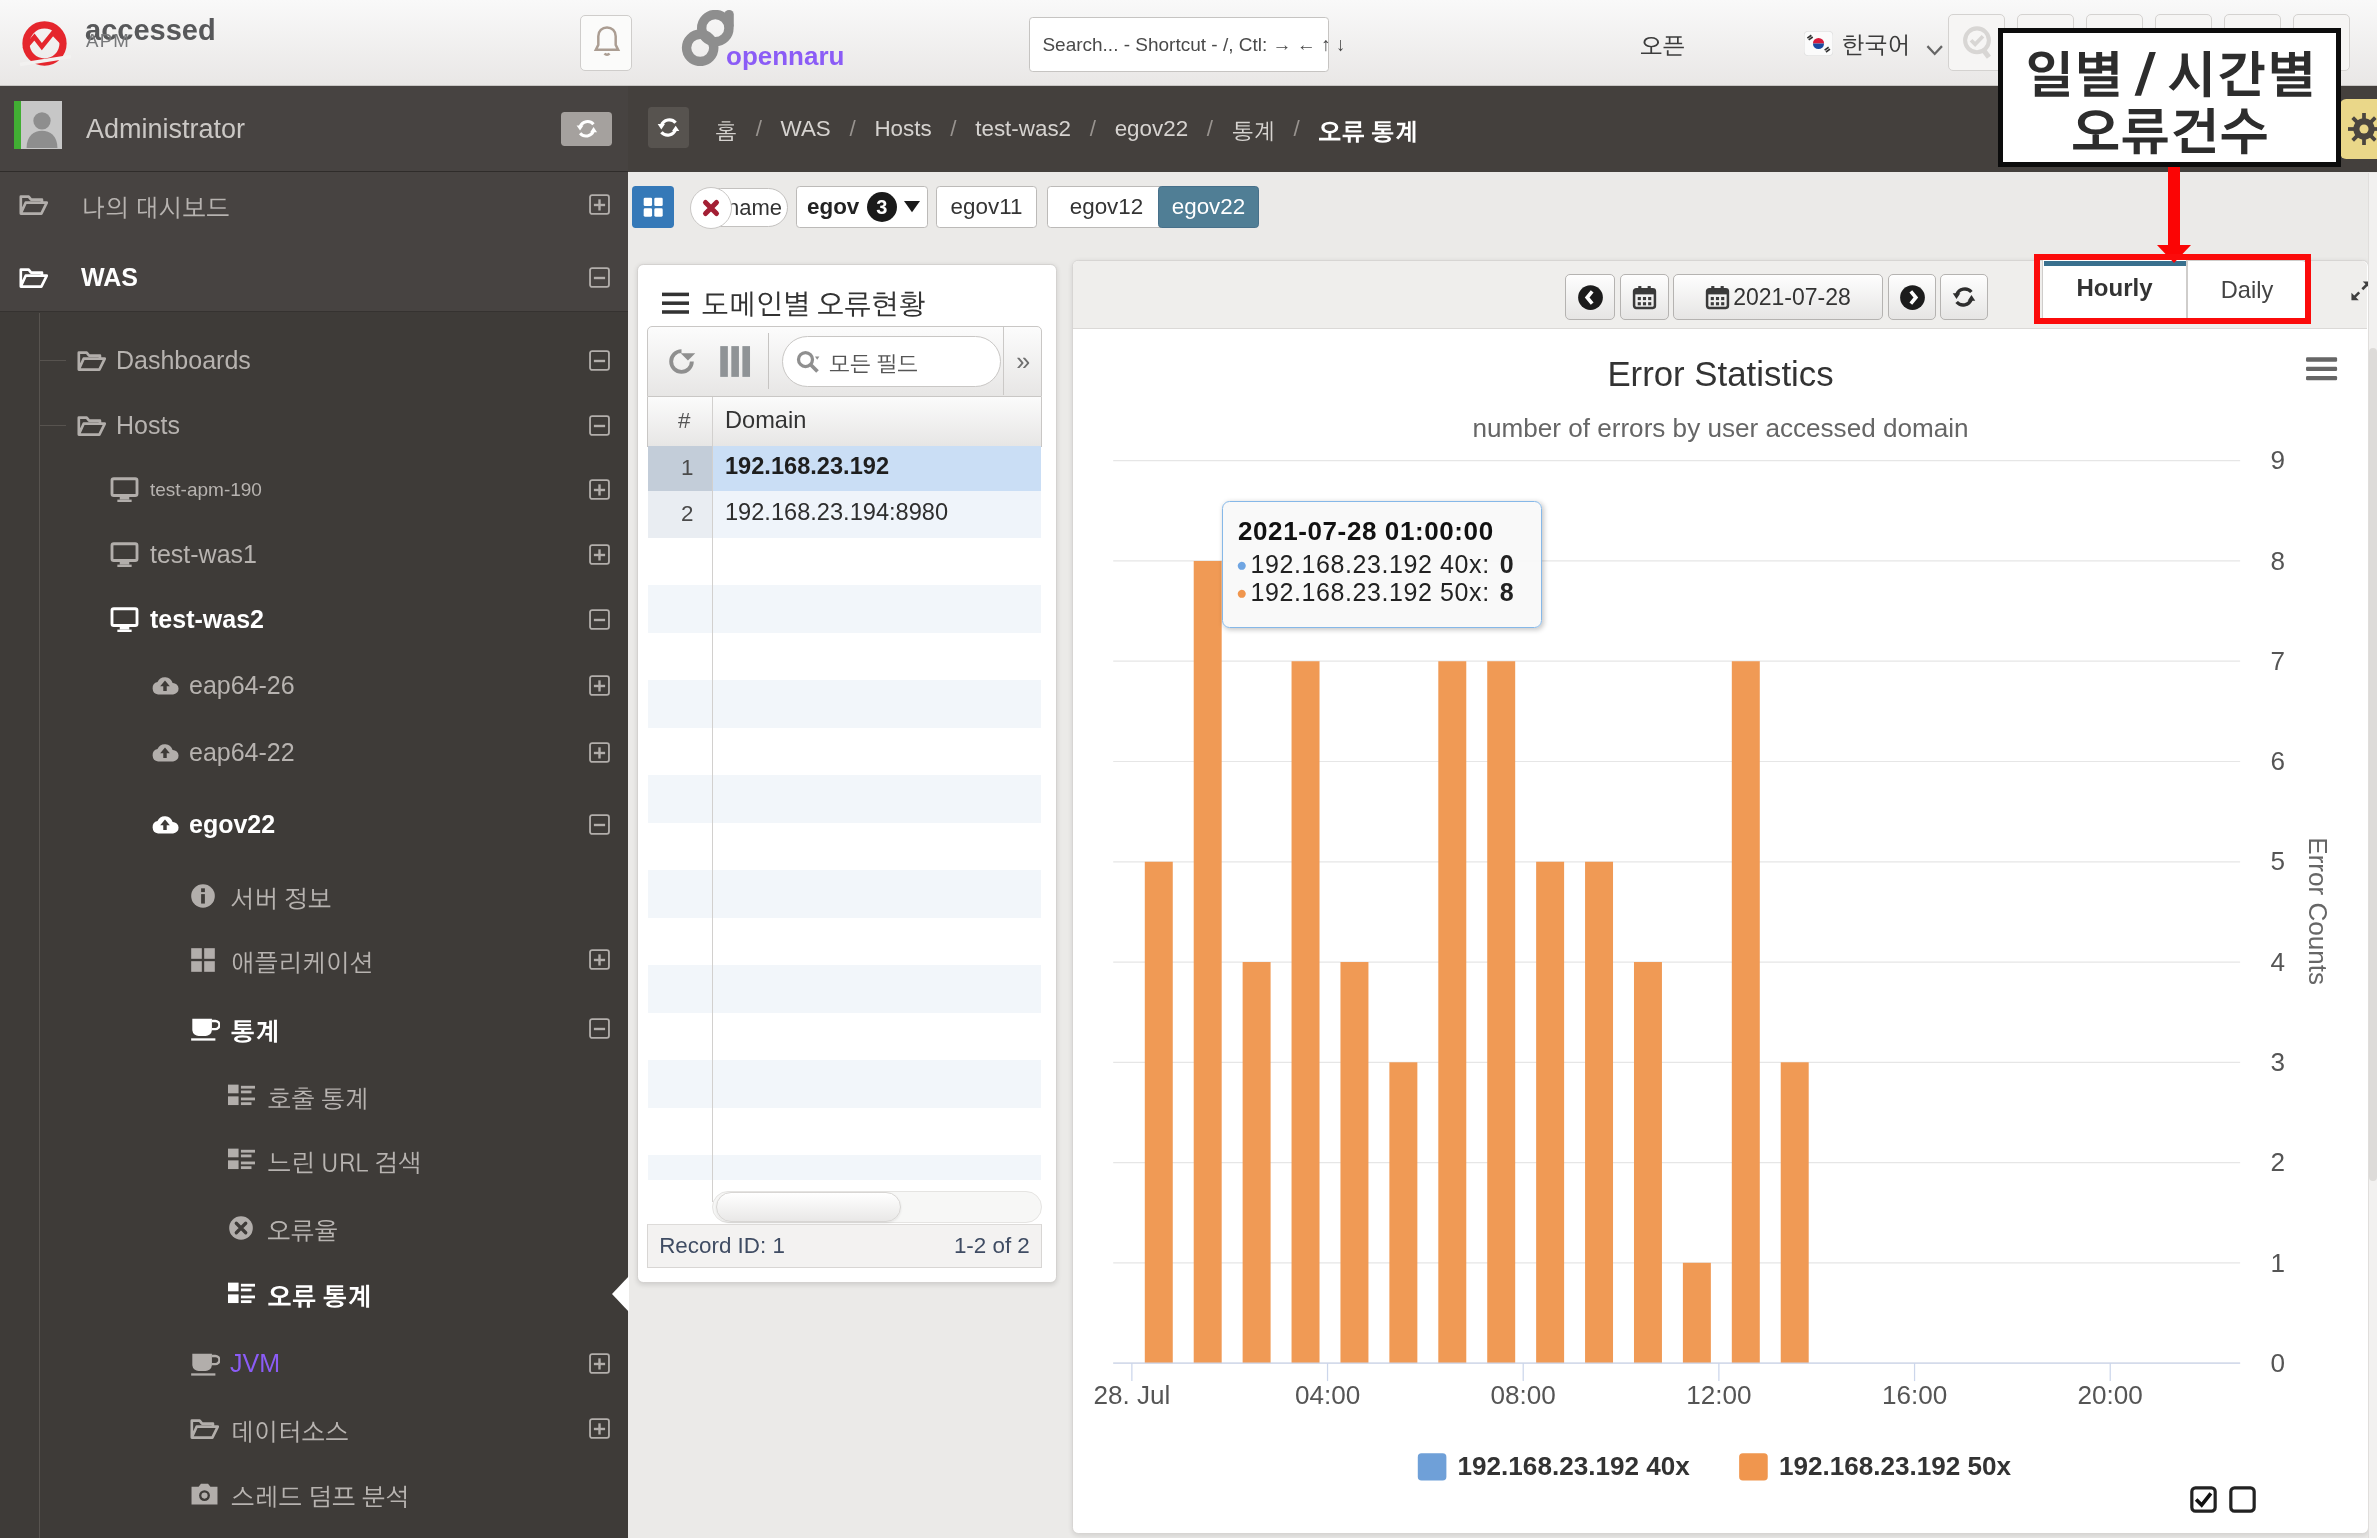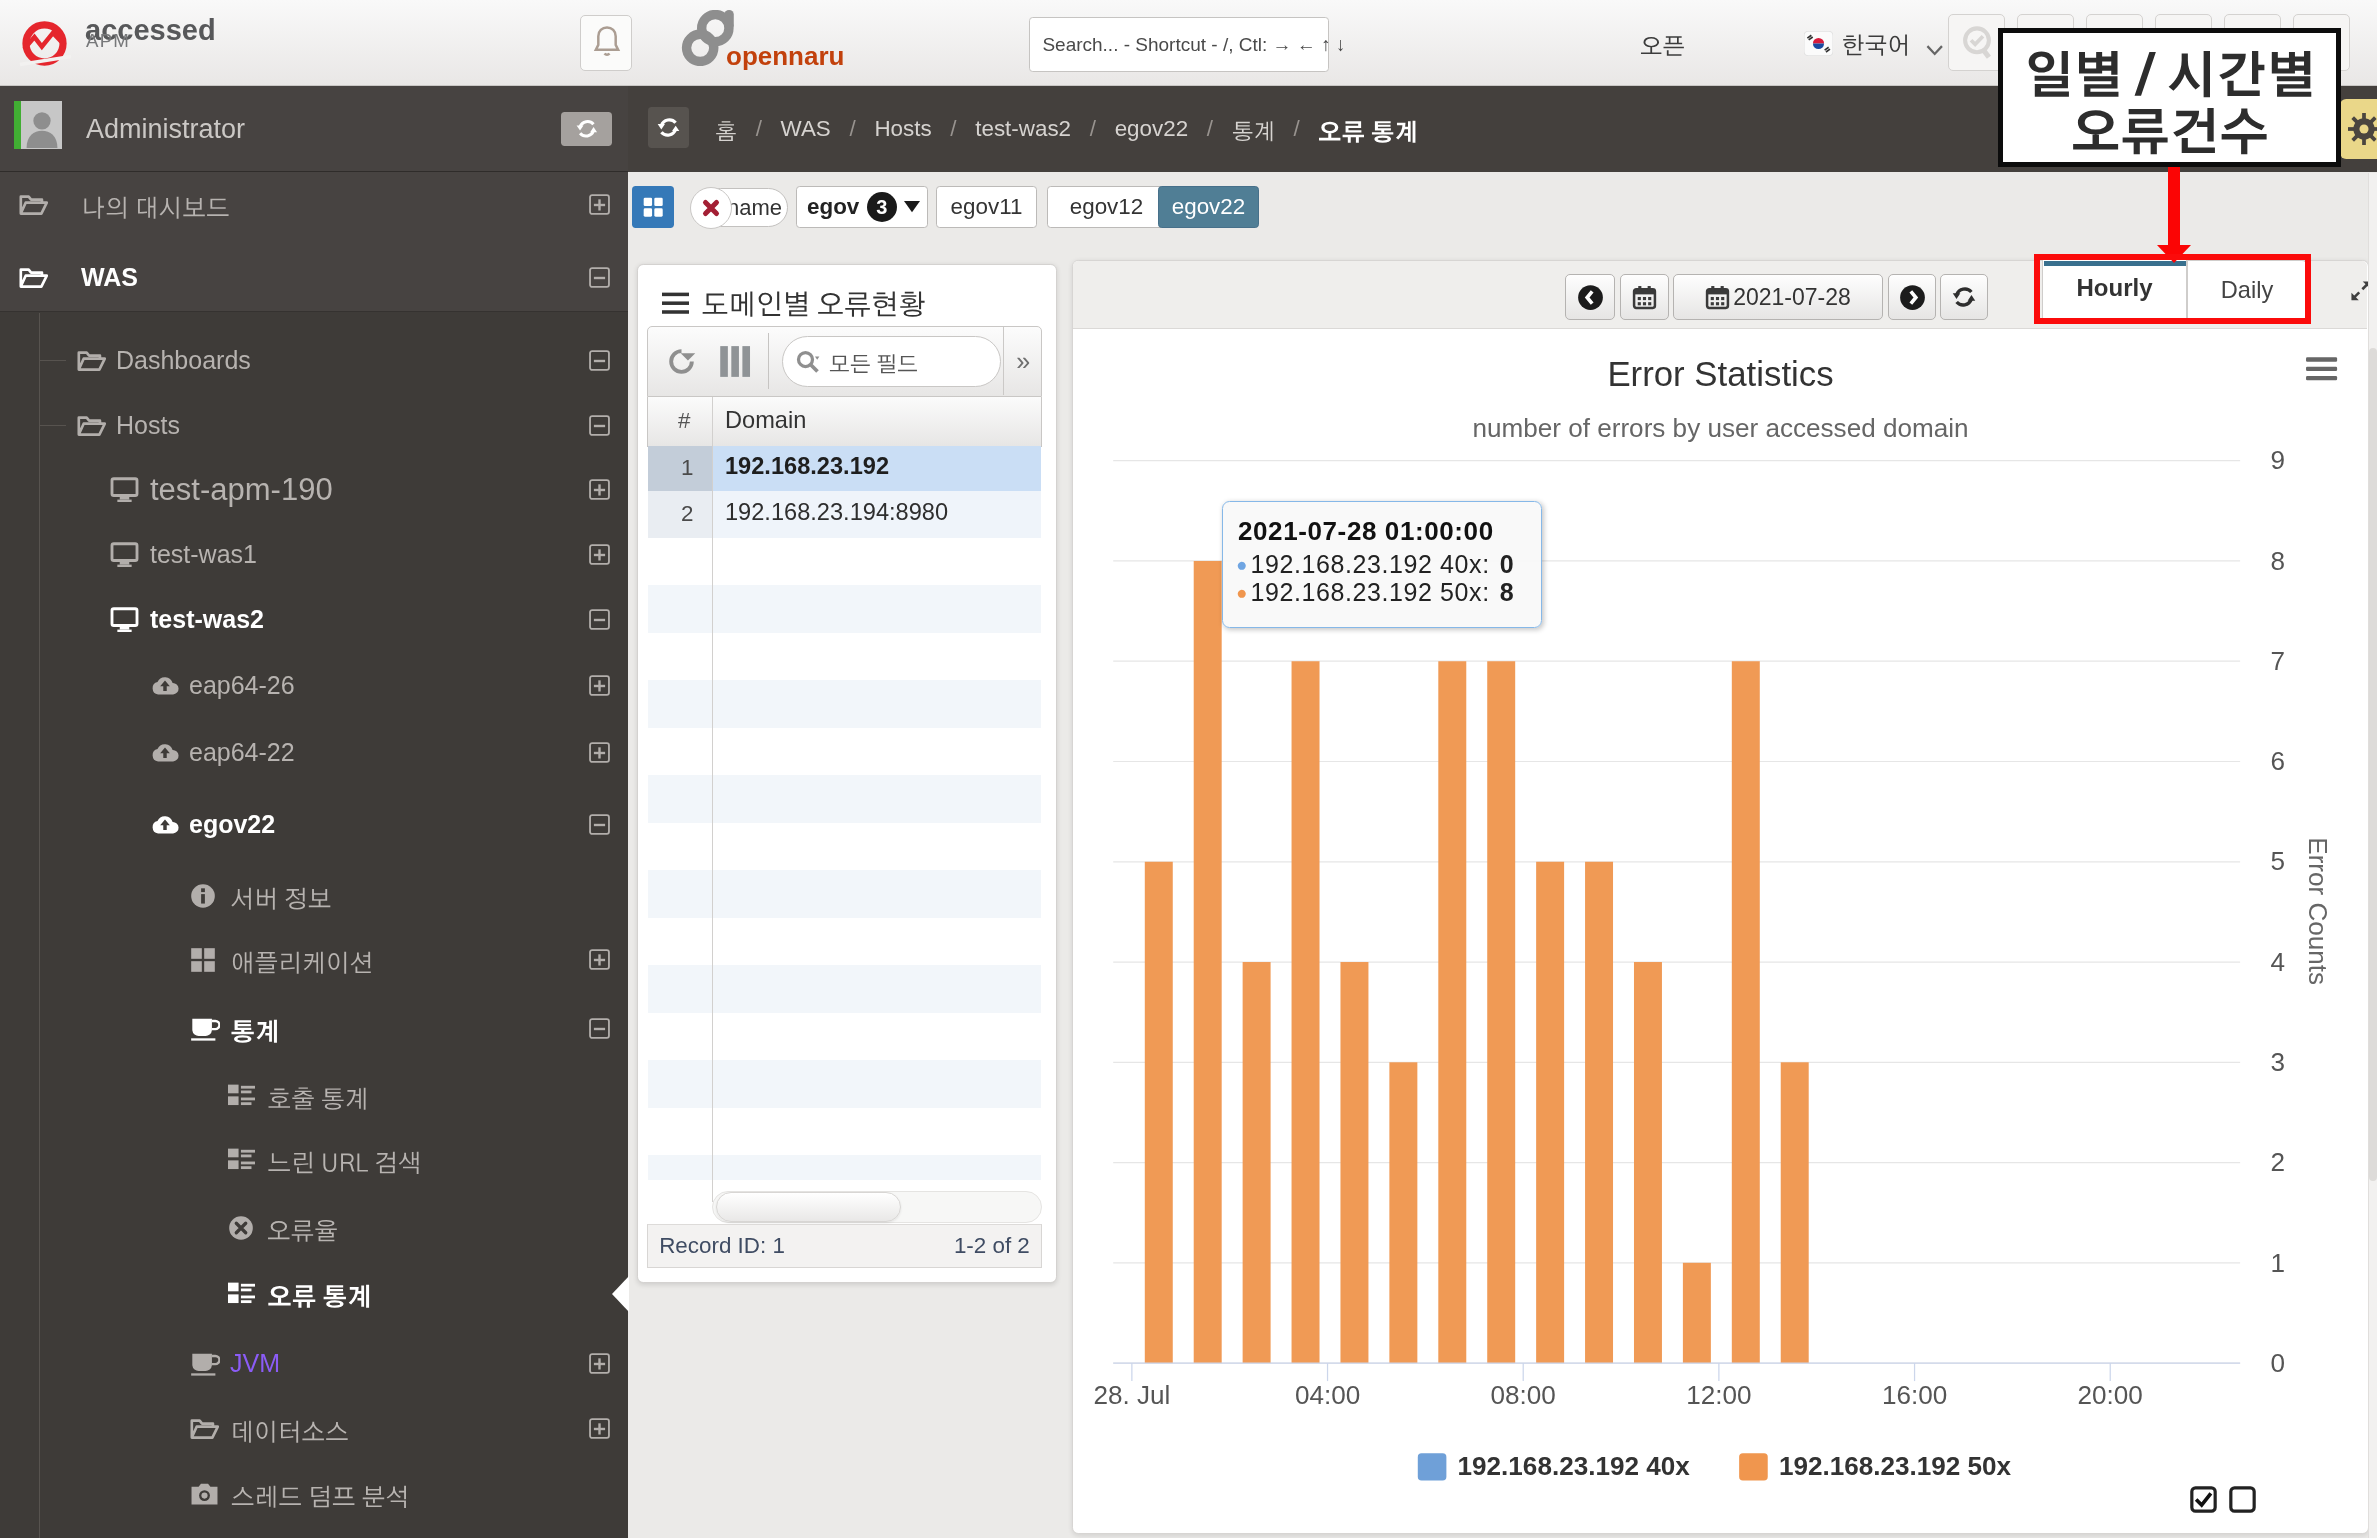--- a/index.html
+++ b/index.html
@@ -25,21 +25,21 @@
 <svg class="abs" style="left:592px;top:25px" width="30" height="36" viewBox="0 0 24 29">
  <path d="M12 2 C8 2 5 5 5 9 L5 16 L3 20 L21 20 L19 16 L19 9 C19 5 16 2 12 2 Z" fill="none" stroke="#ab9d92" stroke-width="2"></path>
  <path d="M10 23 a2.5 2.5 0 0 0 4 0" fill="none" stroke="#ab9d92" stroke-width="2"></path>
 </svg>
 
 <svg class="abs" style="left:681px;top:10px" width="55" height="56" viewBox="0 0 36 37">
  <circle cx="12.5" cy="25" r="9" fill="none" stroke="#8e8e8e" stroke-width="6.2"></circle>
  <circle cx="22.5" cy="12" r="9" fill="none" stroke="#8e8e8e" stroke-width="6.2"></circle>
  <rect x="28.5" y="0" width="6.2" height="13" fill="#8e8e8e" rx="3"></rect>
 </svg>
-<div class="abs" style="left:726px;top:41px;font-size:26px;font-weight:bold;color:#c2410c;letter-spacing:0px">opennaru</div>
+<div class="abs" style="left:726px;top:41px;font-size:26px;font-weight:bold;color:#8b5cf6;letter-spacing:0px">opennaru</div>
 
 <div class="abs f" style="left:1029px;top:17px;width:300px;height:55px;background:#fff;border:1.2px solid #c6c4c2;border-radius:3.7px;padding-left:12.4px;font-size:19px;color:#4a4a4a;white-space:nowrap">Search... - Shortcut - /, Ctl: → ← ↑ ↓</div>
 
 <div class="abs" style="left:1640px;top:30px"><svg class="kv" style="width:45px;height:27px;vertical-align:-2.5px" viewBox="0 0 1968 1160">
       <path fill="#3c3c3c" d="M151 521Q151 416 248 355Q346 294 492 294Q636 294 735 356Q834 417 834 521Q834 626 736 688Q637 749 492 749Q344 749 248 687Q151 625 151 521ZM235 521Q235 594 310 639Q386 684 492 684Q600 684 674 638Q749 593 749 521Q749 450 674 404Q600 359 492 359Q388 359 312 404Q235 449 235 521ZM43 1043V976H452V733H530V976H935V1043Z M1109 610V546H1259V332H1130V268H1822V332H1693V546H1843V610ZM1333 546H1618V332H1333ZM1028 788V724H1919V788ZM1174 1119V874H1251V1052H1814V1119Z"></path>
     </svg></div>
 <svg class="abs" style="left:1804px;top:31px" width="29" height="25" viewBox="0 0 26 22">
  <rect x="0" y="0" width="26" height="22" rx="4" fill="#fbfbfb" stroke="#e2e2e2" stroke-width="1"></rect>
  <path d="M8 11 a5 5 0 0 1 10 0 Z" fill="#d81b3c"></path>
  <path d="M8 11 a5 5 0 0 0 10 0 Z" fill="#1a49a0"></path>
@@ -135,21 +135,21 @@
     <rect x="1.5" y="1.5" width="27" height="27" rx="3" fill="none" stroke="#b2aeab" stroke-width="2.6"></rect>
     <rect x="7" y="14" width="16" height="3.4" fill="#b2aeab"></rect>
   </svg>
 <div class="abs f" style="left:110px;top:471px;height:37px">
     <svg width="29" height="25" viewBox="0 0 24 21">
       <rect x="1.5" y="1.5" width="21" height="14" rx="1.5" fill="none" stroke="#b2aeab" stroke-width="2.4"></rect>
       <rect x="8" y="16" width="8" height="3" fill="#b2aeab"></rect>
       <rect x="6" y="19" width="12" height="2" fill="#b2aeab"></rect>
     </svg>
   </div>
-<div class="abs f" style="left:150px;top:471px;height:37px;font-size:31px;font-weight:normal;color:#b7b3b0">test-apm-190</div>
+<div class="abs f" style="left:150px;top:471px;height:37px;font-size:19px;font-weight:normal;color:#b7b3b0">test-apm-190</div>
 <svg class="abs" style="left:589px;top:479px" width="21" height="21" viewBox="0 0 30 30">
     <rect x="1.5" y="1.5" width="27" height="27" rx="3" fill="none" stroke="#b2aeab" stroke-width="2.6"></rect>
     <rect x="7" y="14" width="16" height="3.4" fill="#b2aeab"></rect>
     <rect x="13.3" y="7.6" width="3.4" height="16" fill="#b2aeab"></rect>
   </svg>
 <div class="abs f" style="left:110px;top:536px;height:37px">
     <svg width="29" height="25" viewBox="0 0 24 21">
       <rect x="1.5" y="1.5" width="21" height="14" rx="1.5" fill="none" stroke="#b2aeab" stroke-width="2.4"></rect>
       <rect x="8" y="16" width="8" height="3" fill="#b2aeab"></rect>
       <rect x="6" y="19" width="12" height="2" fill="#b2aeab"></rect>

